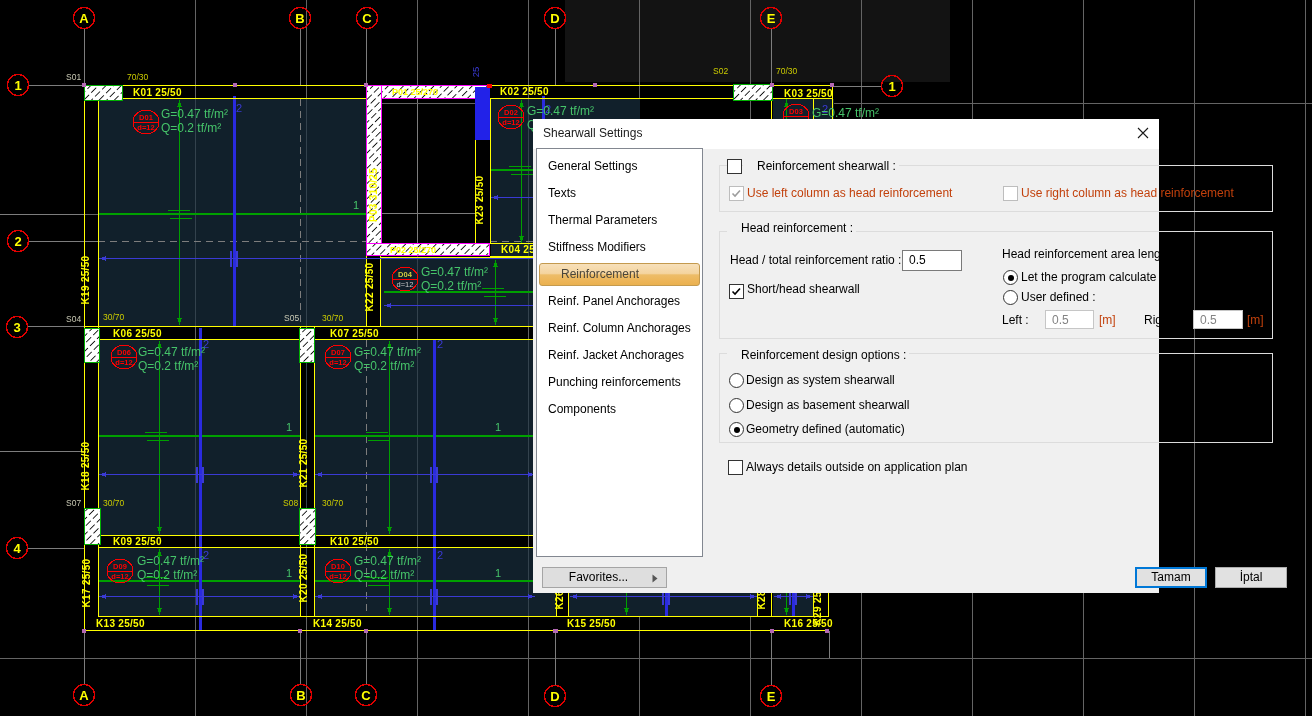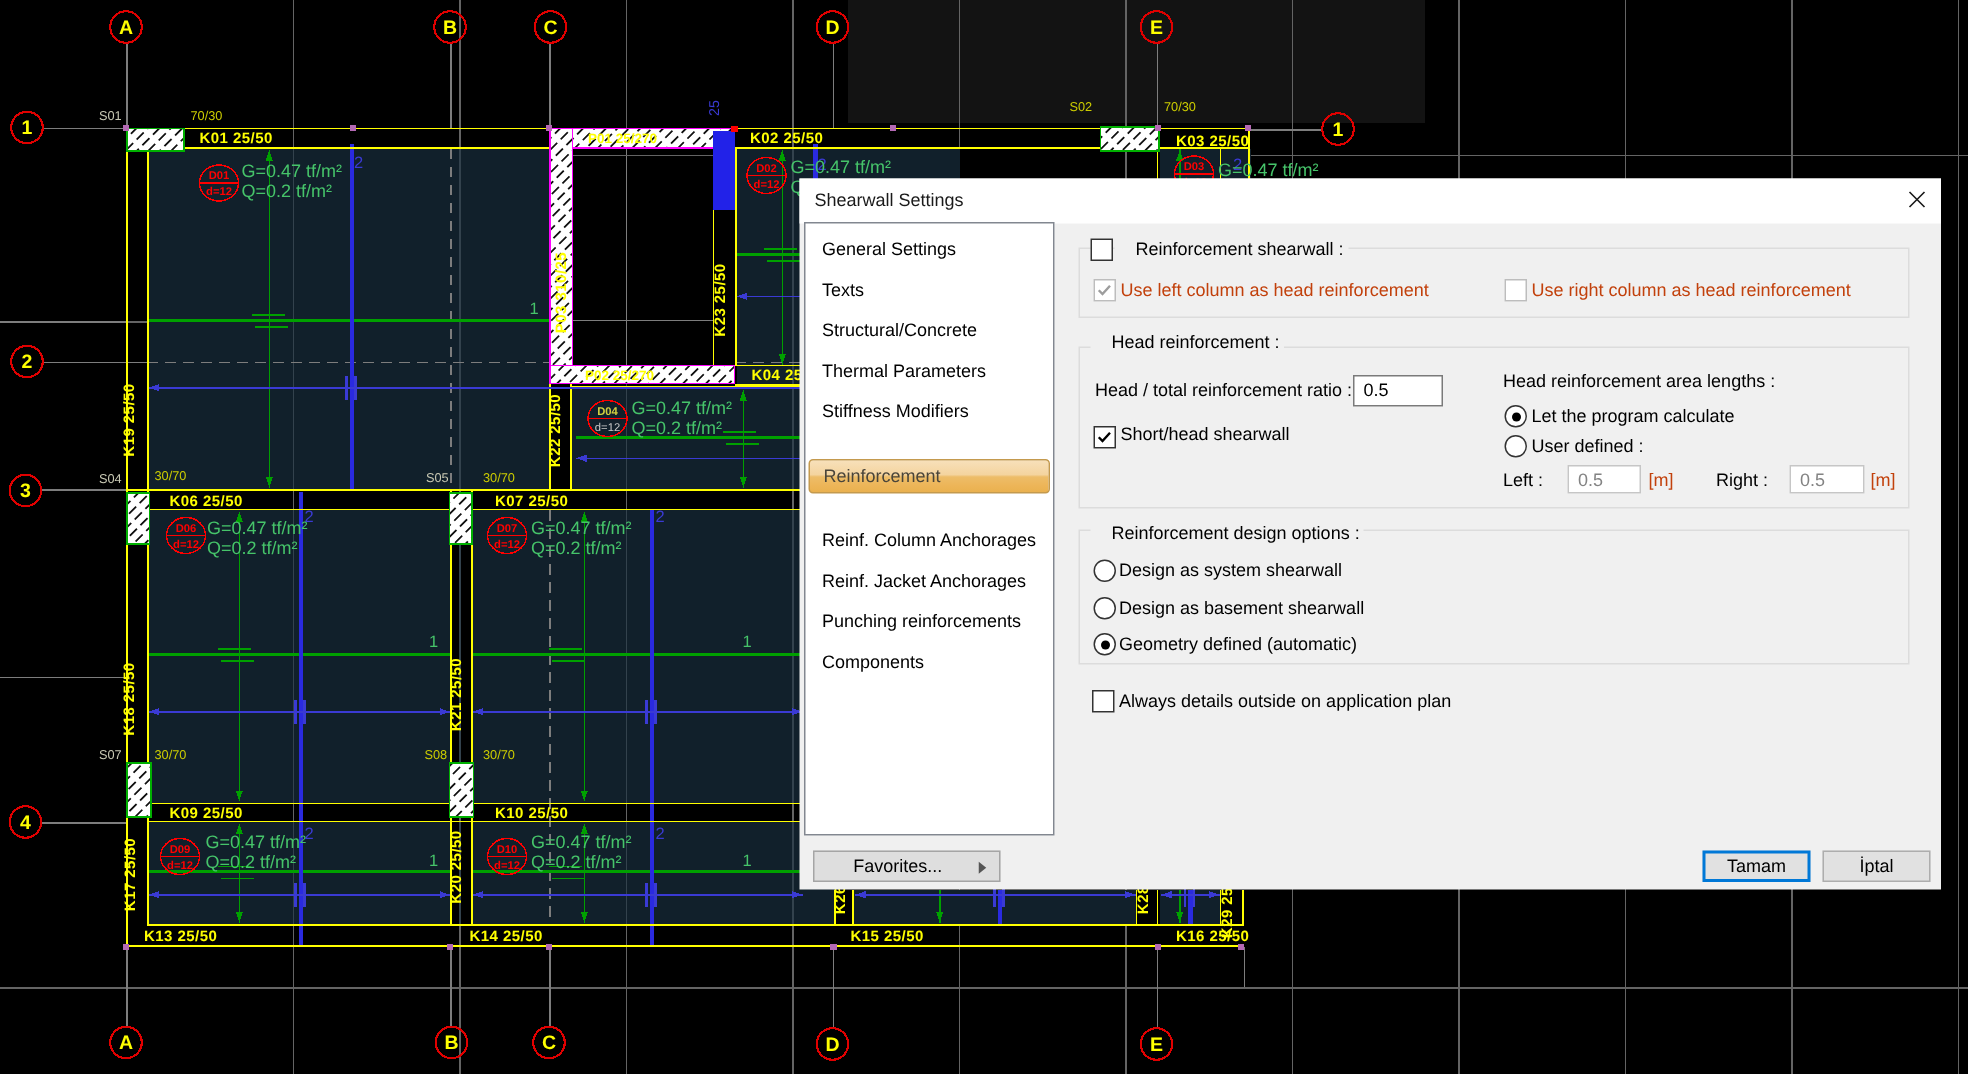--- a/index.html
+++ b/index.html
@@ -1,22 +1,22 @@
 <!DOCTYPE html>
 <html><head><meta charset="utf-8"><style>
 html,body{margin:0;padding:0;width:1312px;height:716px;background:#000;overflow:hidden;
 font-family:"Liberation Sans",sans-serif;}
 #wrap{position:relative;width:1312px;height:716px}
 #bg{position:absolute;left:0;top:0}
-#dlg{position:absolute;left:533px;top:119px;width:761px;height:474px;background:#f0f0f0;font-size:12px;color:#000}
+#dlg{position:absolute;left:533px;top:119px;width:626px;height:474px;background:#f0f0f0;font-size:12px;color:#000}
 #ttl{position:absolute;left:0;top:0;width:100%;height:30px;background:#fff;font-size:12px;color:#1a1a1a;line-height:29px;padding-left:10px;box-sizing:border-box}
 #clx{position:absolute;right:10px;top:8px}
 #lbox{position:absolute;left:3px;top:29px;width:165px;height:403px;background:#fff;border:1px solid #828790;padding-top:4px;box-sizing:content-box}
 .li{height:27px;line-height:27px;padding-left:11px;color:#000;font-size:12px}
-.li.sel{height:21px;line-height:21px;margin:18px 2px;padding-left:9px;border:1px solid #c49a4e;border-radius:3px;
+.li.sel{height:21px;line-height:21px;margin:2px 2px;padding-left:21px;border:1px solid #c49a4e;border-radius:3px;
 background:linear-gradient(#f7e0ba 0%,#f4d49f 45%,#edbd69 52%,#edb558 80%,#eab14f 100%);color:#4a453a}
 .grp{position:absolute;border:1px solid #dcdcdc}
 .lb{position:absolute;height:16px;line-height:16px;white-space:nowrap}
 .gbg{background:#f0f0f0;padding:0 3px 0 14px}
 .gray{color:#c2410c}
 .cbx{position:absolute;width:13px;height:13px;background:#fff;border:1px solid #333}
 .cbx.dis{border-color:#bdbdbd}
 .cbx svg{position:absolute;left:0;top:0}
 .rad{position:absolute;width:13px;height:13px;border-radius:50%;background:#fff;border:1px solid #333}
 .rdot{position:absolute;left:3.5px;top:3.5px;width:6px;height:6px;border-radius:50%;background:#000}
@@ -380,24 +380,24 @@
 <text x="892" y="90.5" fill="#ffff00" font-size="13" font-weight="bold" text-anchor="middle">1</text>
 </svg></div>
 <div id="dlg">
 <div id="ttl">Shearwall Settings</div>
 <svg id="clx" width="12" height="12" viewBox="0 0 12 12">
         <path d="M1,1 L11,11 M11,1 L1,11" stroke="#1a1a1a" stroke-width="1.1"></path>
       </svg>
 <div id="lbox">
         <div class="li"><span>General Settings</span></div>
 <div class="li"><span>Texts</span></div>
-<div class="li"><span>Structural/Concrete</span></div>
 <div class="li"><span>Thermal Parameters</span></div>
 <div class="li"><span>Stiffness Modifiers</span></div>
 <div class="li sel"><span>Reinforcement</span></div>
+<div class="li"><span>Reinf. Panel Anchorages</span></div>
 <div class="li"><span>Reinf. Column Anchorages</span></div>
 <div class="li"><span>Reinf. Jacket Anchorages</span></div>
 <div class="li"><span>Punching reinforcements</span></div>
 <div class="li"><span>Components</span></div>
       </div>
 <div class="grp" style="left:186px;top:46px;width:552px;height:45px"></div>
 <div class="cbx" style="left:194px;top:40px"></div>
 <div class="lb gbg" style="left:210px;top:39px">Reinforcement shearwall :</div>
 <div class="cbx dis" style="left:196px;top:67px">
         <svg width="13" height="13">

